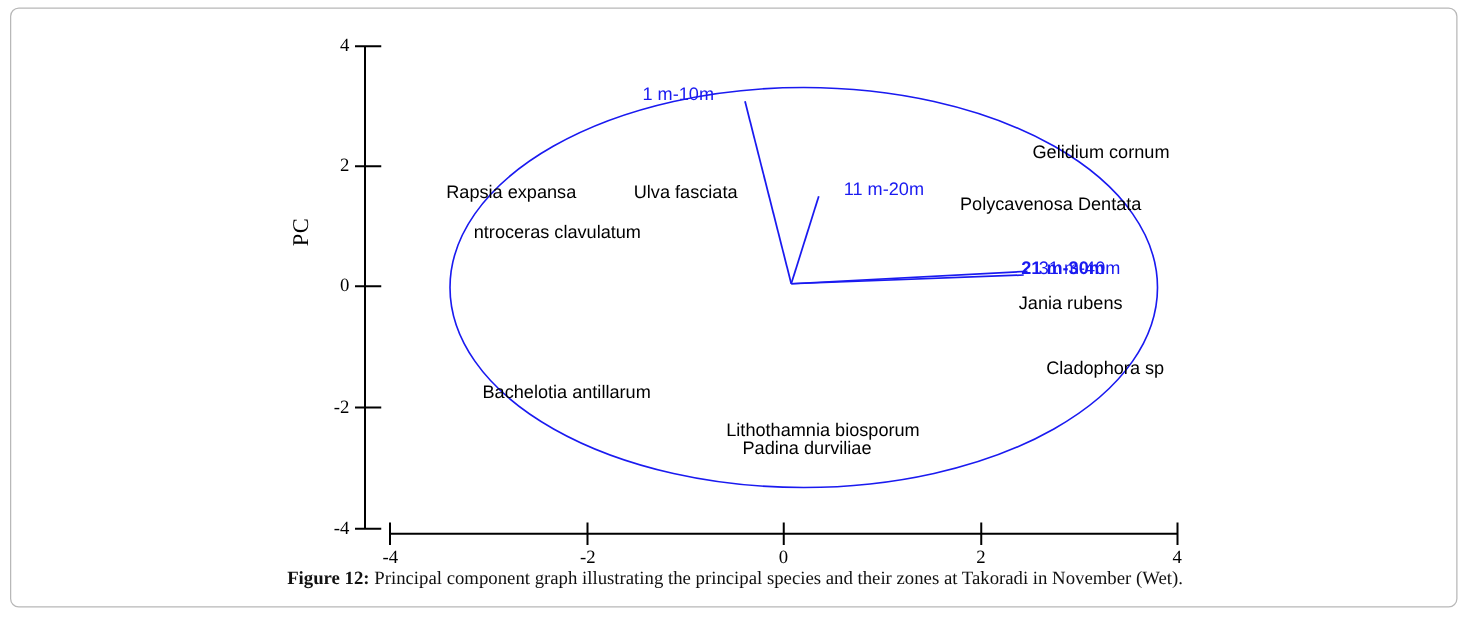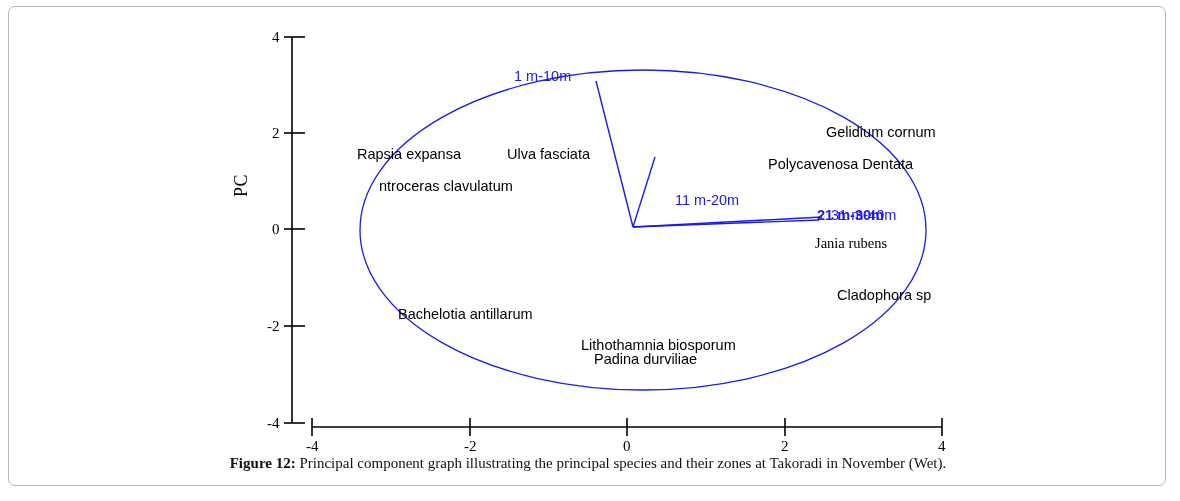--- a/index.html
+++ b/index.html
@@ -79,32 +79,32 @@
 
     <div class="tick-label" style="left:297px;top:431px;">-4</div>
     <div class="tick-label" style="left:455px;top:431px;">-2</div>
     <div class="tick-label" style="left:614px;top:431px;">0</div>
     <div class="tick-label" style="left:772px;top:431px;">2</div>
     <div class="tick-label" style="left:929px;top:431px;">4</div>
 
     <div id="yaxis-title">PC</div>
 
     <div class="lbl zone-label" style="left:505px;top:62px;">1 m-10m</div>
-    <div class="lbl zone-label" style="left:666px;top:138px;margin-top:48px;">11 m-20m</div>
+    <div class="lbl zone-label" style="left:666px;top:138px;">11 m-20m</div>
     <div class="lbl zone-label" style="left:808px;top:201px;font-weight:bold;">21 m-30m</div>
     <div class="lbl zone-label" style="left:822px;top:201px;">31 m-40m</div>
 
     <div class="lbl species-label" style="left:348px;top:140px;">Rapsia expansa</div>
     <div class="lbl species-label" style="left:498px;top:140px;">Ulva fasciata</div>
     <div class="lbl species-label" style="left:370px;top:172px;">ntroceras clavulatum</div>
-    <div class="lbl species-label" style="left:817px;top:118px;">Gelidium cornum</div>
+    <div class="lbl species-label" style="left:817px;top:108px;">Gelidium cornum</div>
     <div class="lbl species-label" style="left:759px;top:150px;">Polycavenosa Dentata</div>
-    <div class="lbl species-label" style="left:806px;top:229px;font-family:Liberation Serif, serif;">Jania rubens</div>
+    <div class="lbl species-label" style="left:806px;top:229px;">Jania rubens</div>
     <div class="lbl species-label" style="left:828px;top:281px;">Cladophora sp</div>
-    <div class="lbl species-label" style="left:377px;top:300px;margin-left:12px;">Bachelotia antillarum</div>
+    <div class="lbl species-label" style="left:377px;top:300px;">Bachelotia antillarum</div>
     <div class="lbl species-label" style="left:585px;top:302px;margin-top:43px;">Padina durviliae</div>
     <div class="lbl species-label" style="left:572px;top:331px;">Lithothamnia biosporum</div>
 
   </div>
 
   <div id="caption">
     <b>Figure 12:</b><span> Principal component graph illustrating the principal species and their zones at Takoradi in November (Wet).</span>
   </div>
 
 </div>

